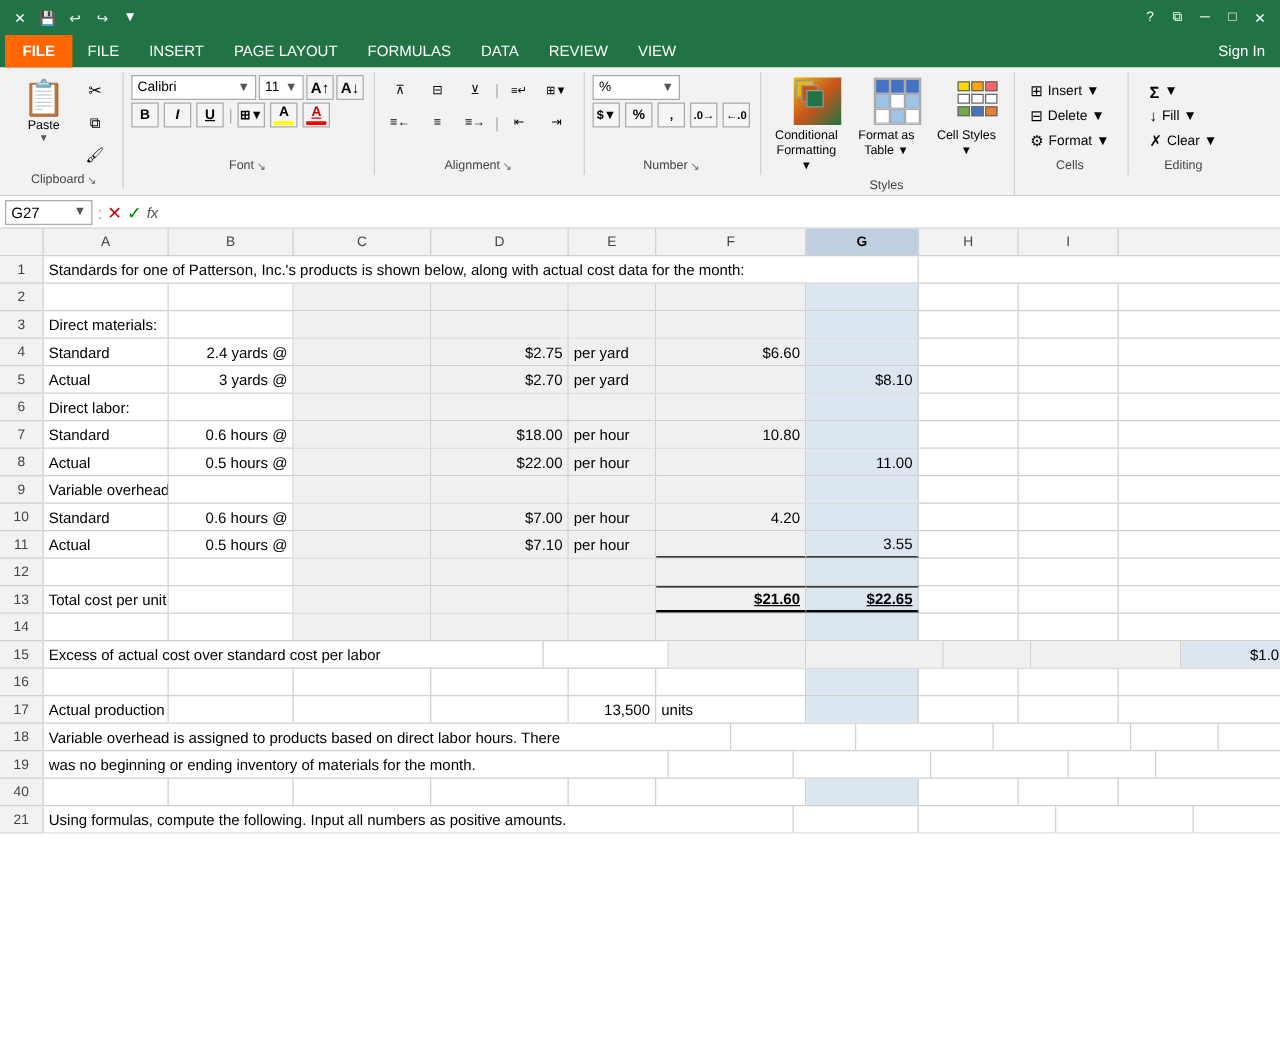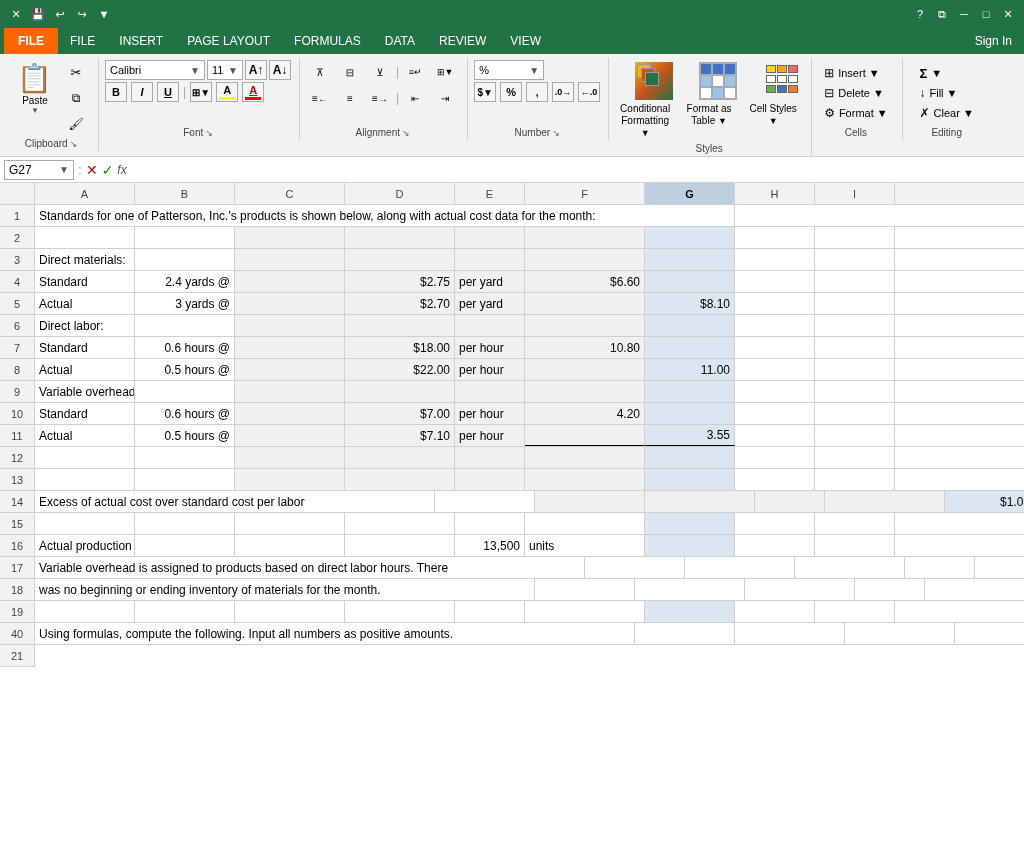--- a/index.html
+++ b/index.html
@@ -779,20 +779,31 @@
         <div class="grid-cell col-b"></div>
         <div class="grid-cell col-c shaded"></div>
         <div class="grid-cell col-d shaded"></div>
         <div class="grid-cell col-e shaded"></div>
         <div class="grid-cell col-f shaded"></div>
         <div class="grid-cell col-g selected-col"></div>
         <div class="grid-cell col-h"></div>
         <div class="grid-cell col-i"></div>
       </div>
 
+      <div class="grid-row">
+        <div class="grid-cell col-a">Total cost per unit</div>
+        <div class="grid-cell col-b"></div>
+        <div class="grid-cell col-c shaded"></div>
+        <div class="grid-cell col-d shaded"></div>
+        <div class="grid-cell col-e shaded"></div>
+        <div class="grid-cell col-f shaded right underline bold" style="border-bottom:2px double #000;border-top:1px solid #000;">$21.60</div>
+        <div class="grid-cell col-g selected-col right underline bold" style="border-bottom:2px double #000;border-top:1px solid #000;">$22.65</div>
+        <div class="grid-cell col-h"></div>
+        <div class="grid-cell col-i"></div>
+      </div>
 
       <div class="grid-row">
         <div class="grid-cell col-a"></div>
         <div class="grid-cell col-b"></div>
         <div class="grid-cell col-c shaded"></div>
         <div class="grid-cell col-d shaded"></div>
         <div class="grid-cell col-e shaded"></div>
         <div class="grid-cell col-f shaded"></div>
         <div class="grid-cell col-g selected-col"></div>
         <div class="grid-cell col-h"></div>

